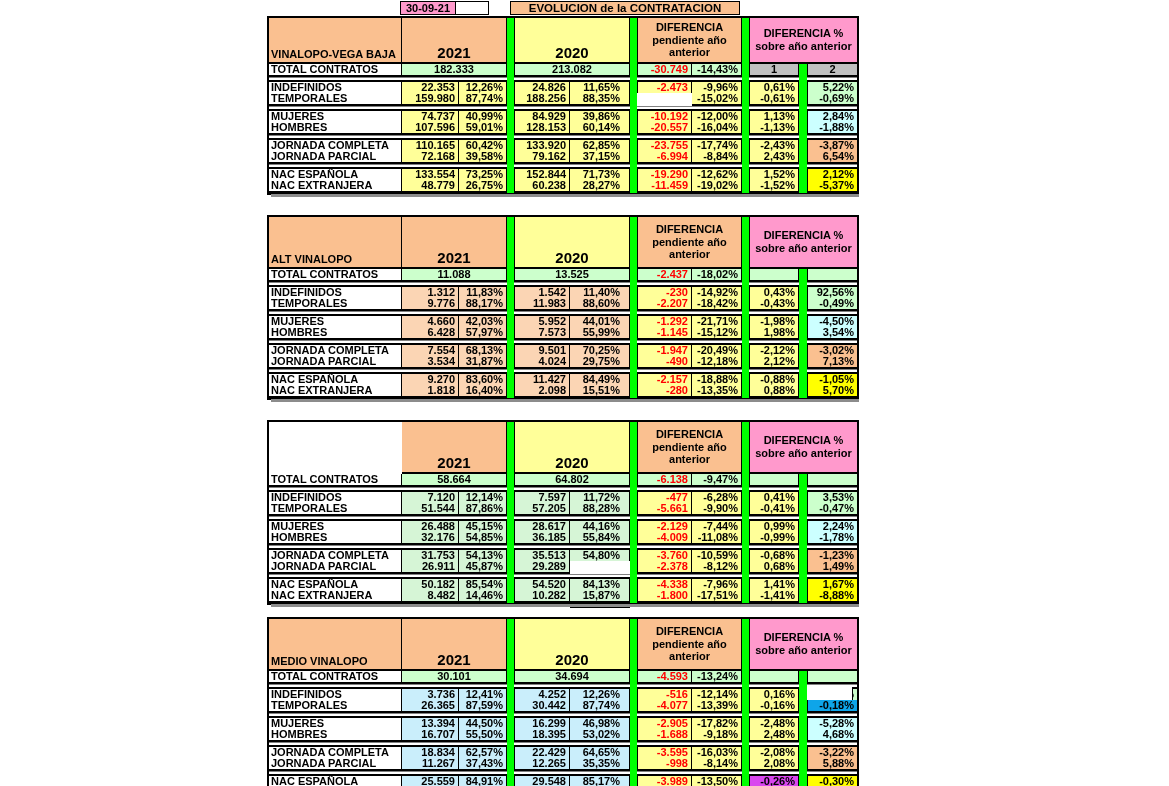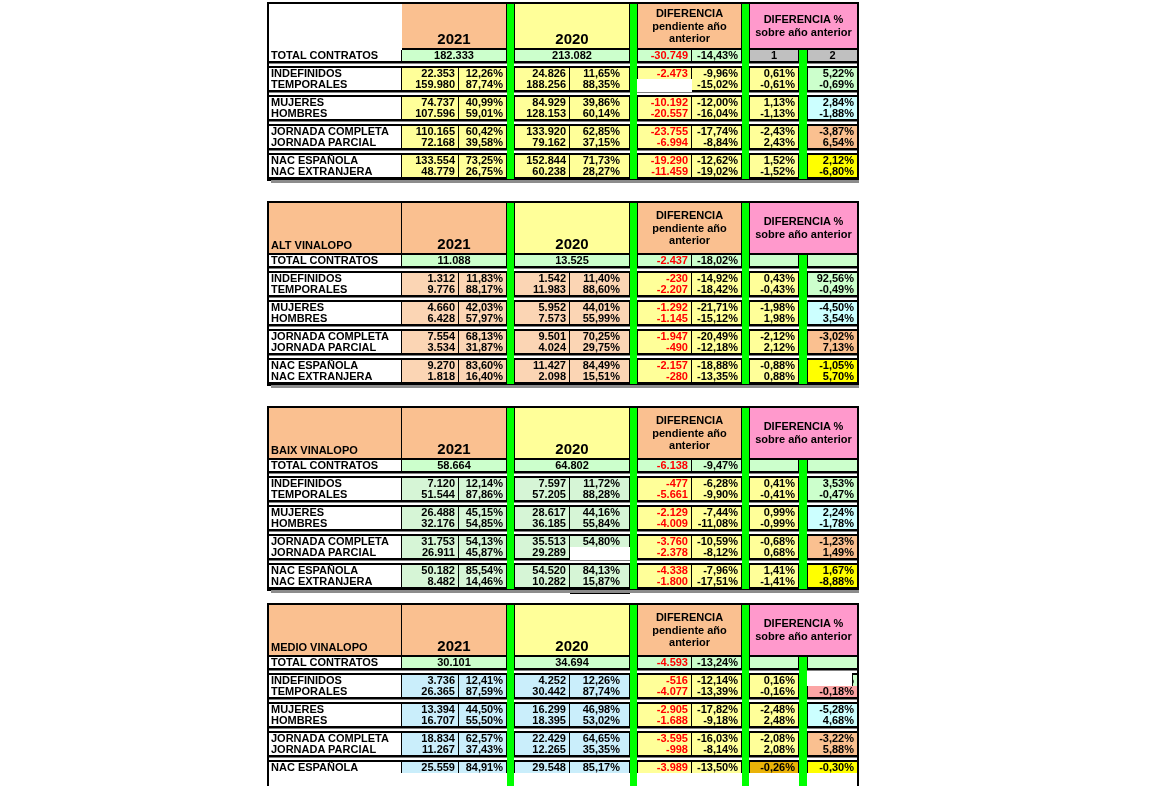--- a/index.html
+++ b/index.html
@@ -41,22 +41,28 @@
   .bot  { align-items: flex-end; padding-bottom: 1px; }
   .yr   { font-size: 15px; }
   .multi{ white-space: pre-line; text-align: center; line-height: 1.15; }
   .red  { color: #FF0000; }
   .gap  { background: #fff; border-top: 1px solid #808080; }
 </style>
 </head>
 <body>
 
 <div class="canvas">
+  <div class="topbar">
+    <div class="box" id="date-box" style="background: rgb(255, 153, 204);">30-09-21</div>
+    <div class="box" id="date-ext"></div>
+    <div class="box" id="title-box" style="background: rgb(250, 192, 144);">EVOLUCION de la CONTRATACION</div>
+  </div>
   <div id="tables-root">
       <div class="tbl first" style="grid-template-rows: 46px 13px 3px 13px 13px 3px 13px 13px 3px 13px 13px 3px 13px 13px;">
+        <div class="c lbl bot" style="grid-area: 1 / 1; background: rgb(250, 192, 144); border-right: 1px solid rgb(0, 0, 0); border-bottom: 2px solid rgb(0, 0, 0);">VINALOPO-VEGA BAJA</div>
         <div class="c ctr bot yr" style="grid-area: 1 / 2 / auto / span 2; background: rgb(250, 192, 144); border-right: 1px solid rgb(0, 0, 0); border-bottom: 2px solid rgb(0, 0, 0);">2021</div>
         <div class="c ctr bot yr" style="grid-area: 1 / 5 / auto / span 2; background: rgb(255, 255, 153); border-left: 1px solid rgb(0, 0, 0); border-right: 1px solid rgb(0, 0, 0); border-bottom: 2px solid rgb(0, 0, 0);">2020</div>
         <div class="c ctr multi" style="grid-area: 1 / 8 / auto / span 2; background: rgb(250, 192, 144); border-left: 1px solid rgb(0, 0, 0); border-right: 1px solid rgb(0, 0, 0); border-bottom: 2px solid rgb(0, 0, 0);">DIFERENCIA
 pendiente año
 anterior</div>
         <div class="c ctr multi" style="grid-area: 1 / 11 / auto / span 3; background: rgb(255, 153, 204); border-left: 1px solid rgb(0, 0, 0); border-bottom: 2px solid rgb(0, 0, 0);">DIFERENCIA %
 sobre año anterior</div>
         <div class="c" style="grid-area: 1 / 4 / -1; background: rgb(0, 255, 0);"></div>
         <div class="c" style="grid-area: 1 / 7 / -1; background: rgb(0, 255, 0);"></div>
         <div class="c" style="grid-area: 1 / 10 / -1; background: rgb(0, 255, 0);"></div>
@@ -156,21 +162,21 @@
         <div class="c num" style="grid-area: 13 / 11; background: rgb(255, 255, 153); border-left: 1px solid rgb(0, 0, 0); border-right: 1px solid rgb(0, 0, 0); border-top: 2px solid rgb(0, 0, 0);">1,52%</div>
         <div class="c num" style="grid-area: 13 / 13; background: rgb(255, 255, 0); border-left: 1px solid rgb(0, 0, 0); border-top: 2px solid rgb(0, 0, 0);">2,12%</div>
         <div class="c lbl" style="grid-area: 14 / 1; background: rgb(255, 255, 255); border-right: 1px solid rgb(0, 0, 0); border-bottom: 2px solid rgb(0, 0, 0);">NAC EXTRANJERA</div>
         <div class="c num" style="grid-area: 14 / 2; background: rgb(255, 255, 153); border-right: 1px solid rgb(0, 0, 0); border-bottom: 2px solid rgb(0, 0, 0);">48.779</div>
         <div class="c num" style="grid-area: 14 / 3; background: rgb(255, 255, 153); border-right: 1px solid rgb(0, 0, 0); border-bottom: 2px solid rgb(0, 0, 0);">26,75%</div>
         <div class="c num" style="grid-area: 14 / 5; background: rgb(255, 255, 153); border-left: 1px solid rgb(0, 0, 0); border-right: 1px solid rgb(0, 0, 0); border-bottom: 2px solid rgb(0, 0, 0);">60.238</div>
         <div class="c num pad9" style="grid-area: 14 / 6; background: rgb(255, 255, 153); border-right: 1px solid rgb(0, 0, 0); border-bottom: 2px solid rgb(0, 0, 0);">28,27%</div>
         <div class="c num red" style="grid-area: 14 / 8; background: rgb(255, 255, 153); border-left: 1px solid rgb(0, 0, 0); border-right: 1px solid rgb(0, 0, 0); border-bottom: 2px solid rgb(0, 0, 0);">-11.459</div>
         <div class="c num" style="grid-area: 14 / 9; background: rgb(255, 255, 153); border-right: 1px solid rgb(0, 0, 0); border-bottom: 2px solid rgb(0, 0, 0);">-19,02%</div>
         <div class="c num" style="grid-area: 14 / 11; background: rgb(255, 255, 153); border-left: 1px solid rgb(0, 0, 0); border-right: 1px solid rgb(0, 0, 0); border-bottom: 2px solid rgb(0, 0, 0);">-1,52%</div>
-        <div class="c num" style="grid-area: 14 / 13; background: rgb(255, 255, 0); border-left: 1px solid rgb(0, 0, 0); border-bottom: 2px solid rgb(0, 0, 0);">-6,80%</div>
+        <div class="c num" style="grid-area: 14 / 13; background: rgb(255, 255, 0); border-left: 1px solid rgb(0, 0, 0); border-bottom: 2px solid rgb(0, 0, 0);">-5,37%</div>
       </div>
       <div class="tbl" style="grid-template-rows: 52px 13px 3px 13px 13px 3px 13px 13px 3px 13px 13px 3px 13px 13px;">
         <div class="c lbl bot" style="grid-area: 1 / 1; background: rgb(250, 192, 144); border-right: 1px solid rgb(0, 0, 0); border-bottom: 2px solid rgb(0, 0, 0);">ALT VINALOPO</div>
         <div class="c ctr bot yr" style="grid-area: 1 / 2 / auto / span 2; background: rgb(250, 192, 144); border-right: 1px solid rgb(0, 0, 0); border-bottom: 2px solid rgb(0, 0, 0);">2021</div>
         <div class="c ctr bot yr" style="grid-area: 1 / 5 / auto / span 2; background: rgb(255, 255, 153); border-left: 1px solid rgb(0, 0, 0); border-right: 1px solid rgb(0, 0, 0); border-bottom: 2px solid rgb(0, 0, 0);">2020</div>
         <div class="c ctr multi" style="grid-area: 1 / 8 / auto / span 2; background: rgb(250, 192, 144); border-left: 1px solid rgb(0, 0, 0); border-right: 1px solid rgb(0, 0, 0); border-bottom: 2px solid rgb(0, 0, 0);">DIFERENCIA
 pendiente año
 anterior</div>
         <div class="c ctr multi" style="grid-area: 1 / 11 / auto / span 3; background: rgb(255, 153, 204); border-left: 1px solid rgb(0, 0, 0); border-bottom: 2px solid rgb(0, 0, 0);">DIFERENCIA %
 sobre año anterior</div>
@@ -276,21 +282,20 @@
         <div class="c num" style="grid-area: 14 / 2; background: rgb(251, 213, 180); border-right: 1px solid rgb(0, 0, 0); border-bottom: 2px solid rgb(0, 0, 0);">1.818</div>
         <div class="c num" style="grid-area: 14 / 3; background: rgb(251, 213, 180); border-right: 1px solid rgb(0, 0, 0); border-bottom: 2px solid rgb(0, 0, 0);">16,40%</div>
         <div class="c num" style="grid-area: 14 / 5; background: rgb(251, 213, 180); border-left: 1px solid rgb(0, 0, 0); border-right: 1px solid rgb(0, 0, 0); border-bottom: 2px solid rgb(0, 0, 0);">2.098</div>
         <div class="c num pad9" style="grid-area: 14 / 6; background: rgb(251, 213, 180); border-right: 1px solid rgb(0, 0, 0); border-bottom: 2px solid rgb(0, 0, 0); text-align: right;">15,51%</div>
         <div class="c num red" style="grid-area: 14 / 8; background: rgb(255, 255, 153); border-left: 1px solid rgb(0, 0, 0); border-right: 1px solid rgb(0, 0, 0); border-bottom: 2px solid rgb(0, 0, 0);">-280</div>
         <div class="c num" style="grid-area: 14 / 9; background: rgb(255, 255, 153); border-right: 1px solid rgb(0, 0, 0); border-bottom: 2px solid rgb(0, 0, 0);">-13,35%</div>
         <div class="c num" style="grid-area: 14 / 11; background: rgb(255, 255, 153); border-left: 1px solid rgb(0, 0, 0); border-right: 1px solid rgb(0, 0, 0); border-bottom: 2px solid rgb(0, 0, 0);">0,88%</div>
         <div class="c num" style="grid-area: 14 / 13; background: rgb(255, 255, 0); border-left: 1px solid rgb(0, 0, 0); border-bottom: 2px solid rgb(0, 0, 0);">5,70%</div>
       </div>
       <div class="tbl" style="grid-template-rows: 52px 13px 3px 13px 13px 3px 13px 13px 3px 13px 13px 3px 13px 13px;">
-        <div class="c lbl bot" style="grid-area: 1 / 1; background: rgb(250, 192, 144); border-right: 1px solid rgb(0, 0, 0); border-bottom: 2px solid rgb(0, 0, 0);">BAIX VINALOPO</div>
         <div class="c ctr bot yr" style="grid-area: 1 / 2 / auto / span 2; background: rgb(250, 192, 144); border-right: 1px solid rgb(0, 0, 0); border-bottom: 2px solid rgb(0, 0, 0);">2021</div>
         <div class="c ctr bot yr" style="grid-area: 1 / 5 / auto / span 2; background: rgb(255, 255, 153); border-left: 1px solid rgb(0, 0, 0); border-right: 1px solid rgb(0, 0, 0); border-bottom: 2px solid rgb(0, 0, 0);">2020</div>
         <div class="c ctr multi" style="grid-area: 1 / 8 / auto / span 2; background: rgb(250, 192, 144); border-left: 1px solid rgb(0, 0, 0); border-right: 1px solid rgb(0, 0, 0); border-bottom: 2px solid rgb(0, 0, 0);">DIFERENCIA
 pendiente año
 anterior</div>
         <div class="c ctr multi" style="grid-area: 1 / 11 / auto / span 3; background: rgb(255, 153, 204); border-left: 1px solid rgb(0, 0, 0); border-bottom: 2px solid rgb(0, 0, 0);">DIFERENCIA %
 sobre año anterior</div>
         <div class="c" style="grid-area: 1 / 4 / -1; background: rgb(0, 255, 0);"></div>
         <div class="c" style="grid-area: 1 / 7 / -1; background: rgb(0, 255, 0);"></div>
         <div class="c" style="grid-area: 1 / 10 / -1; background: rgb(0, 255, 0);"></div>
@@ -435,21 +440,21 @@
         <div class="c num" style="grid-area: 4 / 11; background: rgb(255, 255, 153); border-left: 1px solid rgb(0, 0, 0); border-right: 1px solid rgb(0, 0, 0); border-top: 2px solid rgb(0, 0, 0);">0,16%</div>
         <div class="c num" style="grid-area: 4 / 13; background: rgb(204, 255, 204); border-left: 1px solid rgb(0, 0, 0); border-top: 2px solid rgb(0, 0, 0); margin-left: 45px;">1,27%</div>
         <div class="c lbl" style="grid-area: 5 / 1; background: rgb(255, 255, 255); border-right: 1px solid rgb(0, 0, 0); border-bottom: 2px solid rgb(0, 0, 0);">TEMPORALES</div>
         <div class="c num" style="grid-area: 5 / 2; background: rgb(202, 238, 251); border-right: 1px solid rgb(0, 0, 0); border-bottom: 2px solid rgb(0, 0, 0);">26.365</div>
         <div class="c num" style="grid-area: 5 / 3; background: rgb(202, 238, 251); border-right: 1px solid rgb(0, 0, 0); border-bottom: 2px solid rgb(0, 0, 0);">87,59%</div>
         <div class="c num" style="grid-area: 5 / 5; background: rgb(202, 238, 251); border-left: 1px solid rgb(0, 0, 0); border-right: 1px solid rgb(0, 0, 0); border-bottom: 2px solid rgb(0, 0, 0);">30.442</div>
         <div class="c num pad9" style="grid-area: 5 / 6; background: rgb(202, 238, 251); border-right: 1px solid rgb(0, 0, 0); border-bottom: 2px solid rgb(0, 0, 0);">87,74%</div>
         <div class="c num red" style="grid-area: 5 / 8; background: rgb(255, 255, 153); border-left: 1px solid rgb(0, 0, 0); border-right: 1px solid rgb(0, 0, 0); border-bottom: 2px solid rgb(0, 0, 0);">-4.077</div>
         <div class="c num" style="grid-area: 5 / 9; background: rgb(255, 255, 153); border-right: 1px solid rgb(0, 0, 0); border-bottom: 2px solid rgb(0, 0, 0);">-13,39%</div>
         <div class="c num" style="grid-area: 5 / 11; background: rgb(255, 255, 153); border-left: 1px solid rgb(0, 0, 0); border-right: 1px solid rgb(0, 0, 0); border-bottom: 2px solid rgb(0, 0, 0);">-0,16%</div>
-        <div class="c num" style="grid-area: 5 / 13; background: #fca5a5; border-left: 1px solid rgb(0, 0, 0); border-bottom: 2px solid rgb(0, 0, 0);">-0,18%</div>
+        <div class="c num" style="grid-area: 5 / 13; background: #0ea5e9; border-left: 1px solid rgb(0, 0, 0); border-bottom: 2px solid rgb(0, 0, 0);">-0,18%</div>
         <div class="c gap" style="grid-area: 6 / 1; background: rgb(255, 255, 255);"></div>
         <div class="c gap" style="grid-area: 6 / 2 / auto / span 2; background: rgb(255, 255, 255);"></div>
         <div class="c gap" style="grid-area: 6 / 5 / auto / span 2; background: rgb(255, 255, 255);"></div>
         <div class="c gap" style="grid-area: 6 / 8 / auto / span 2; background: rgb(255, 255, 255);"></div>
         <div class="c gap" style="grid-area: 6 / 11; background: rgb(255, 255, 255);"></div>
         <div class="c gap" style="grid-area: 6 / 13; background: rgb(255, 255, 255);"></div>
         <div class="c lbl" style="grid-area: 7 / 1; background: rgb(255, 255, 255); border-right: 1px solid rgb(0, 0, 0); border-top: 2px solid rgb(0, 0, 0);">MUJERES</div>
         <div class="c num" style="grid-area: 7 / 2; background: rgb(202, 238, 251); border-right: 1px solid rgb(0, 0, 0); border-top: 2px solid rgb(0, 0, 0);">13.394</div>
         <div class="c num" style="grid-area: 7 / 3; background: rgb(202, 238, 251); border-right: 1px solid rgb(0, 0, 0); border-top: 2px solid rgb(0, 0, 0);">44,50%</div>
         <div class="c num" style="grid-area: 7 / 5; background: rgb(202, 238, 251); border-left: 1px solid rgb(0, 0, 0); border-right: 1px solid rgb(0, 0, 0); border-top: 2px solid rgb(0, 0, 0);">16.299</div>
@@ -497,17 +502,17 @@
         <div class="c gap" style="grid-area: 12 / 8 / auto / span 2; background: rgb(255, 255, 255);"></div>
         <div class="c gap" style="grid-area: 12 / 11; background: rgb(255, 255, 255);"></div>
         <div class="c gap" style="grid-area: 12 / 13; background: rgb(255, 255, 255);"></div>
         <div class="c lbl" style="grid-area: 13 / 1; background: rgb(255, 255, 255); border-right: 1px solid rgb(0, 0, 0); border-top: 2px solid rgb(0, 0, 0);">NAC ESPAÑOLA</div>
         <div class="c num" style="grid-area: 13 / 2; background: rgb(202, 238, 251); border-right: 1px solid rgb(0, 0, 0); border-top: 2px solid rgb(0, 0, 0);">25.559</div>
         <div class="c num" style="grid-area: 13 / 3; background: rgb(202, 238, 251); border-right: 1px solid rgb(0, 0, 0); border-top: 2px solid rgb(0, 0, 0);">84,91%</div>
         <div class="c num" style="grid-area: 13 / 5; background: rgb(202, 238, 251); border-left: 1px solid rgb(0, 0, 0); border-right: 1px solid rgb(0, 0, 0); border-top: 2px solid rgb(0, 0, 0);">29.548</div>
         <div class="c num pad9" style="grid-area: 13 / 6; background: rgb(202, 238, 251); border-right: 1px solid rgb(0, 0, 0); border-top: 2px solid rgb(0, 0, 0);">85,17%</div>
         <div class="c num red" style="grid-area: 13 / 8; background: rgb(255, 255, 153); border-left: 1px solid rgb(0, 0, 0); border-right: 1px solid rgb(0, 0, 0); border-top: 2px solid rgb(0, 0, 0);">-3.989</div>
         <div class="c num" style="grid-area: 13 / 9; background: rgb(255, 255, 153); border-right: 1px solid rgb(0, 0, 0); border-top: 2px solid rgb(0, 0, 0);">-13,50%</div>
-        <div class="c num" style="grid-area: 13 / 11; background: #eab308; border-left: 1px solid rgb(0, 0, 0); border-right: 1px solid rgb(0, 0, 0); border-top: 2px solid rgb(0, 0, 0);">-0,26%</div>
+        <div class="c num" style="grid-area: 13 / 11; background: #d946ef; border-left: 1px solid rgb(0, 0, 0); border-right: 1px solid rgb(0, 0, 0); border-top: 2px solid rgb(0, 0, 0);">-0,26%</div>
         <div class="c num" style="grid-area: 13 / 13; background: rgb(255, 255, 0); border-left: 1px solid rgb(0, 0, 0); border-top: 2px solid rgb(0, 0, 0);">-0,30%</div>
       </div>
     </div>
 </div>
 
 </body></html>

